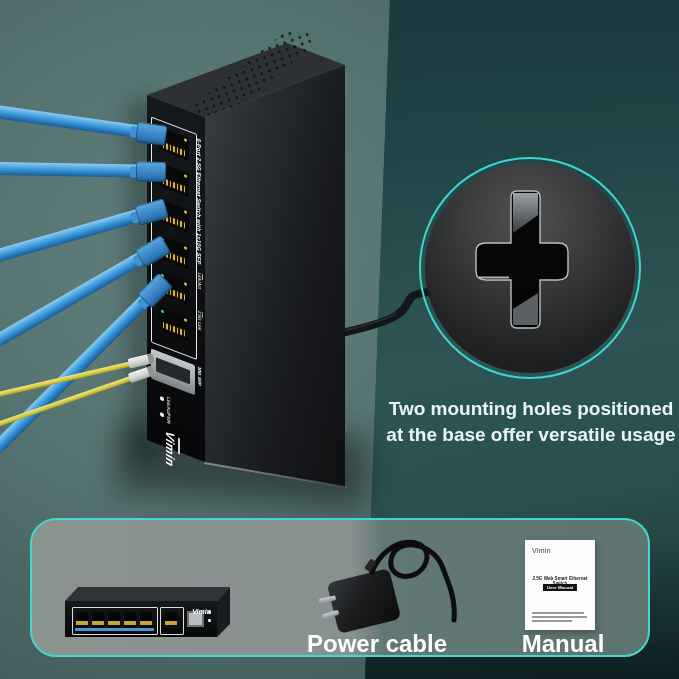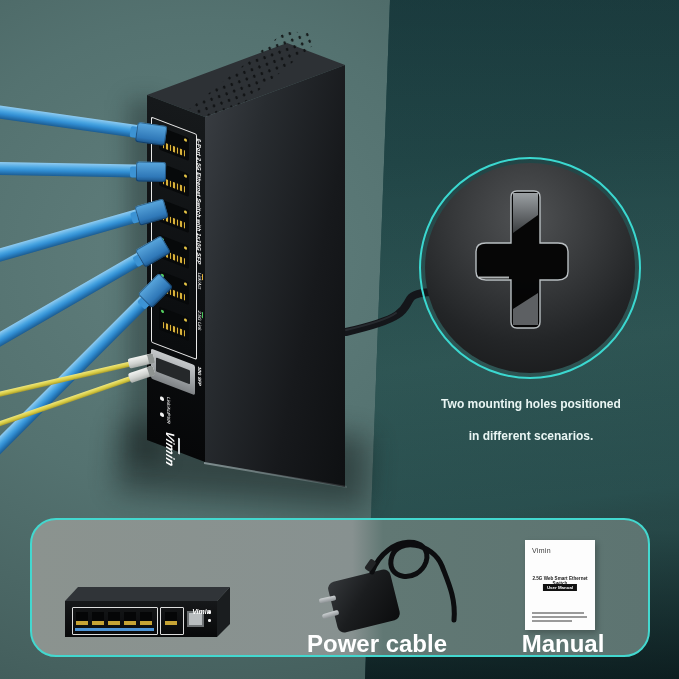--- a/index.html
+++ b/index.html
@@ -12,21 +12,21 @@
     background:linear-gradient(172deg,#1f4347 0%,#224748 28%,#2c5251 55%,#24444416 75%,#203f40 78%,#122628 100%);
     background-color:#234748;
     clip-path:polygon(390px 0,679px 0,679px 679px,365px 679px);}
   .bg-right-grad{position:absolute;inset:0;
     background:linear-gradient(180deg,rgba(10,30,32,.25) 0%,rgba(0,0,0,0) 30%,rgba(62,106,102,.25) 78%,rgba(9,24,26,.55) 100%);
     clip-path:polygon(390px 0,679px 0,679px 679px,365px 679px);}
   
   .headline{position:absolute;left:399px;top:50px;width:262px;
     color:#ffffff;font-size:28px;font-weight:bold;letter-spacing:.2px;}
   .desc{position:absolute;left:384px;top:396px;width:294px;text-align:center;
-    color:#e9f5f3;font-size:12px;font-weight:bold;line-height:1.35;}
+    color:#e9f5f3;font-size:19px;font-weight:bold;line-height:1.35;}
   
   .shadow-a{position:absolute;left:118px;top:428px;width:250px;height:72px;
     background:rgba(8,14,14,.45);filter:blur(15px);transform:rotate(4deg);}
   .shadow-b{position:absolute;left:128px;top:100px;width:34px;height:360px;
     background:rgba(8,14,14,.32);filter:blur(11px);}
   
   .sw-side{position:absolute;left:205px;top:65px;width:140px;height:423px;
     background:linear-gradient(102deg,#3b3f44 0%,#282c30 30%,#17191c 68%,#0e1012 100%);
     clip-path:polygon(0 52px,100% 0,100% 422px,0 397px);}
   .sw-side-rim{position:absolute;left:204px;top:459px;width:143px;height:30px;
@@ -239,22 +239,21 @@
                  L86,117 L61,117 Q51,117 51,108.5 L51,88.5 Q51,80 61,80 L86,80 L86,34 Q86,28 92,28 Z" fill="#050505" stroke="#bdc3c6" stroke-width="1.4" opacity="0.97"></path>
         <polygon points="88,30 113,30 113,52 88,70" fill="url(#wedge)"></polygon>
         <polygon points="88,146 113,130 113,162 88,162" fill="#6d7174" opacity=".85"></polygon>
         <line x1="54" y1="114.5" x2="84" y2="114.5" stroke="#d8dcde" stroke-width="2" opacity=".8"></line>
       </svg>
     </div>
   </div>
 
   <div class="desc">
     <span>Two mounting holes positioned</span><br>
-    <br>
-    <span>in different scenarios.</span>
+    <span>at the base offer versatile usage</span><br>
   </div>
 
   <div class="panel">
 
     <div class="ms-top"></div>
     <div class="ms-side"></div>
     <div class="ms-front">
       <div class="ms-ports">
         <div class="ms-jack" style="left:3px"></div>
         <div class="ms-jack" style="left:19px"></div>

